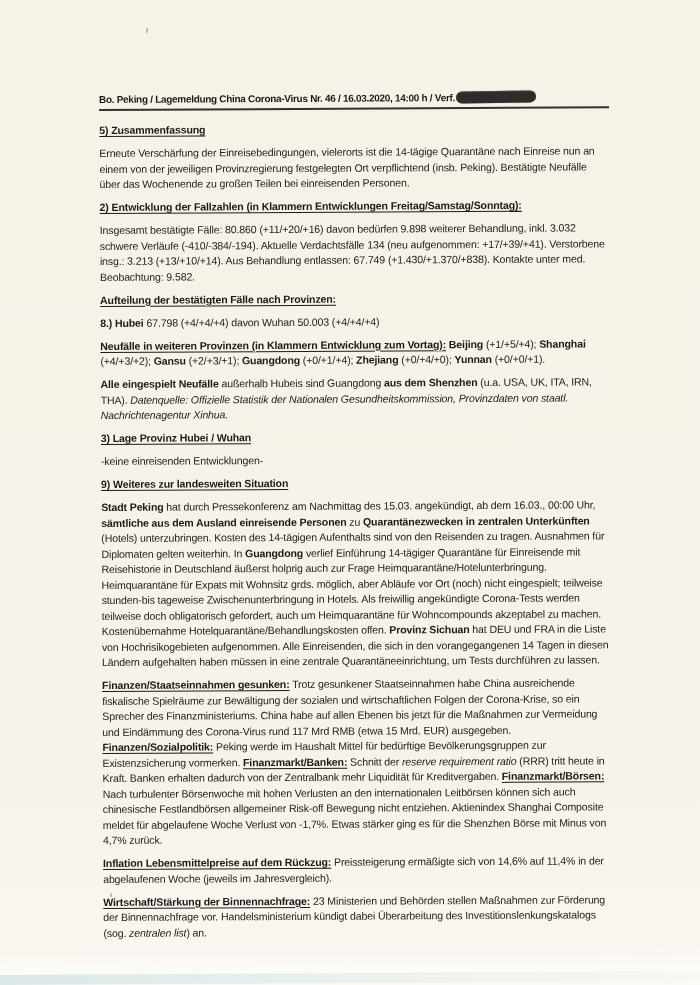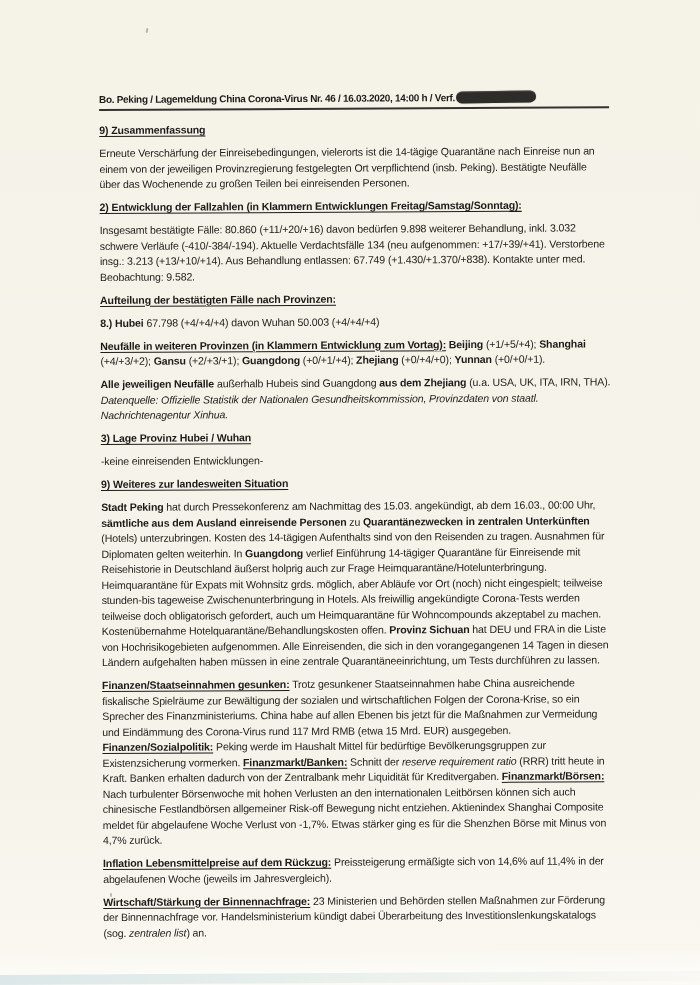--- a/index.html
+++ b/index.html
@@ -80,28 +80,28 @@
 </style>
 </head>
 <body>
 
 <div class="page">
   <div class="content">
     <div class="doc-header">
       <span>Bo. Peking / Lagemeldung China Corona-Virus Nr. 46 / 16.03.2020, 14:00 h / Verf.</span><span class="redact"></span>
     </div>
     <div>
-        <p class="blk heading"><span class="b u">9) Zusammenfassung</span></p>
+        <p class="blk heading"><span class="b u">5) Zusammenfassung</span></p>
         <p class="blk"><span>Erneute Verschärfung der Einreisebedingungen, vielerorts ist die 14-tägige Quarantäne nach Einreise nun an einem von der jeweiligen Provinzregierung festgelegten Ort verpflichtend (insb. Peking). Bestätigte Neufälle über das Wochenende zu großen Teilen bei einreisenden Personen.</span></p>
         <p class="blk heading"><span class="b u">2) Entwicklung der Fallzahlen (in Klammern Entwicklungen Freitag/Samstag/Sonntag):</span></p>
         <p class="blk"><span>Insgesamt bestätigte Fälle: 80.860 (+11/+20/+16) davon bedürfen 9.898 weiterer Behandlung, inkl. 3.032 schwere Verläufe (-410/-384/-194).  Aktuelle Verdachtsfälle 134 (neu aufgenommen: +17/+39/+41). Verstorbene insg.: 3.213 (+13/+10/+14).  Aus Behandlung entlassen: 67.749 (+1.430/+1.370/+838). Kontakte unter med. Beobachtung: 9.582.</span></p>
         <p class="blk heading"><span class="b u">Aufteilung der bestätigten Fälle nach Provinzen:</span></p>
         <p class="blk"><span class="b">8.) Hubei</span><span> 67.798 (+4/+4/+4) davon Wuhan 50.003 (+4/+4/+4)</span></p>
         <p class="blk"><span class="b u">Neufälle in weiteren Provinzen (in Klammern Entwicklung zum Vortag):</span><span> </span><span class="b">Beijing</span><span> (+1/+5/+4); </span><span class="b">Shanghai</span><span> (+4/+3/+2); </span><span class="b">Gansu</span><span> (+2/+3/+1); </span><span class="b">Guangdong</span><span> (+0/+1/+4); </span><span class="b">Zhejiang</span><span> (+0/+4/+0); </span><span class="b">Yunnan</span><span> (+0/+0/+1).</span></p>
-        <p class="blk"><span class="b">Alle jeweiligen Neufälle</span><span> außerhalb Hubeis sind Guangdong </span><span class="b">aus dem Zhejiang</span><span> (u.a. USA, UK, ITA, IRN, THA). </span><span class="i">Datenquelle: Offizielle Statistik der Nationalen Gesundheitskommission, Provinzdaten von staatl. Nachrichtenagentur Xinhua.</span></p>
+        <p class="blk"><span class="b">Alle eingespielt Neufälle</span><span> außerhalb Hubeis sind Guangdong </span><span class="b">aus dem Shenzhen</span><span> (u.a. USA, UK, ITA, IRN, THA). </span><span class="i">Datenquelle: Offizielle Statistik der Nationalen Gesundheitskommission, Provinzdaten von staatl. Nachrichtenagentur Xinhua.</span></p>
         <p class="blk heading"><span class="b u">3) Lage Provinz Hubei / Wuhan</span></p>
         <p class="blk"><span>-keine einreisenden Entwicklungen-</span></p>
         <p class="blk heading"><span class="b u">9) Weiteres zur landesweiten Situation</span></p>
         <p class="blk"><span class="b">Stadt Peking</span><span> hat durch Pressekonferenz am Nachmittag des 15.03. angekündigt, ab dem 16.03., 00:00 Uhr, </span><span class="b">sämtliche aus dem Ausland einreisende Personen</span><span> zu </span><span class="b">Quarantänezwecken in zentralen Unterkünften</span><span> (Hotels) unterzubringen. Kosten des 14-tägigen Aufenthalts sind von den Reisenden zu tragen. Ausnahmen für Diplomaten gelten weiterhin. In </span><span class="b">Guangdong</span><span> verlief Einführung 14-tägiger Quarantäne für Einreisende mit Reisehistorie in Deutschland äußerst holprig auch zur Frage Heimquarantäne/Hotelunterbringung. Heimquarantäne für Expats mit Wohnsitz grds. möglich, aber Abläufe vor Ort (noch) nicht eingespielt; teilweise stunden-bis tageweise Zwischenunterbringung in Hotels. Als freiwillig angekündigte Corona-Tests werden teilweise doch obligatorisch gefordert, auch um Heimquarantäne für Wohncompounds akzeptabel zu machen. Kostenübernahme Hotelquarantäne/Behandlungskosten offen. </span><span class="b">Provinz Sichuan</span><span> hat DEU und FRA in die Liste von Hochrisikogebieten aufgenommen. Alle Einreisenden, die sich in den vorangegangenen 14 Tagen in diesen Ländern aufgehalten haben müssen in eine zentrale Quarantäneeinrichtung, um Tests durchführen zu lassen.</span></p>
         <p class="blk"><span class="b u">Finanzen/Staatseinnahmen gesunken:</span><span> Trotz gesunkener Staatseinnahmen habe China ausreichende fiskalische Spielräume zur Bewältigung der sozialen und wirtschaftlichen Folgen der Corona-Krise, so ein Sprecher des Finanzministeriums. China habe auf allen Ebenen bis jetzt für die Maßnahmen zur Vermeidung und Eindämmung des Corona-Virus rund 117 Mrd RMB (etwa 15 Mrd. EUR) ausgegeben. </span><span class="b u">Finanzen/Sozialpolitik:</span><span> Peking werde im Haushalt Mittel für bedürftige Bevölkerungsgruppen zur Existenzsicherung vormerken. </span><span class="b u">Finanzmarkt/Banken:</span><span> Schnitt der </span><span class="i">reserve requirement ratio</span><span> (RRR) tritt heute in Kraft. Banken erhalten dadurch von der Zentralbank mehr Liquidität für Kreditvergaben. </span><span class="b u">Finanzmarkt/Börsen:</span><span> Nach turbulenter Börsenwoche mit hohen Verlusten an den internationalen Leitbörsen können sich auch chinesische Festlandbörsen allgemeiner Risk-off Bewegung nicht entziehen. Aktienindex Shanghai Composite meldet für abgelaufene Woche Verlust von -1,7%. Etwas stärker ging es für die Shenzhen Börse mit Minus von 4,7% zurück.</span></p>
         <p class="blk"><span class="b u">Inflation Lebensmittelpreise auf dem Rückzug:</span><span> Preissteigerung ermäßigte sich von 14,6% auf 11,4% in der abgelaufenen Woche (jeweils im Jahresvergleich).</span></p>
         <p class="blk"><span class="b u">Wirtschaft/Stärkung der Binnennachfrage:</span><span> 23 Ministerien und Behörden stellen Maßnahmen zur Förderung der Binnennachfrage vor. Handelsministerium kündigt dabei Überarbeitung des Investitionslenkungskatalogs (sog. </span><span class="i">zentralen list</span><span>) an.</span></p>
       </div>
   </div>
   <div class="scan-noise"></div>

